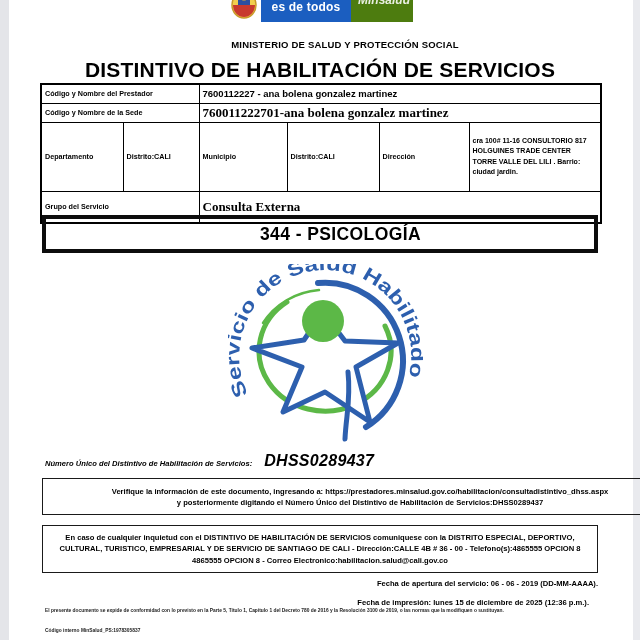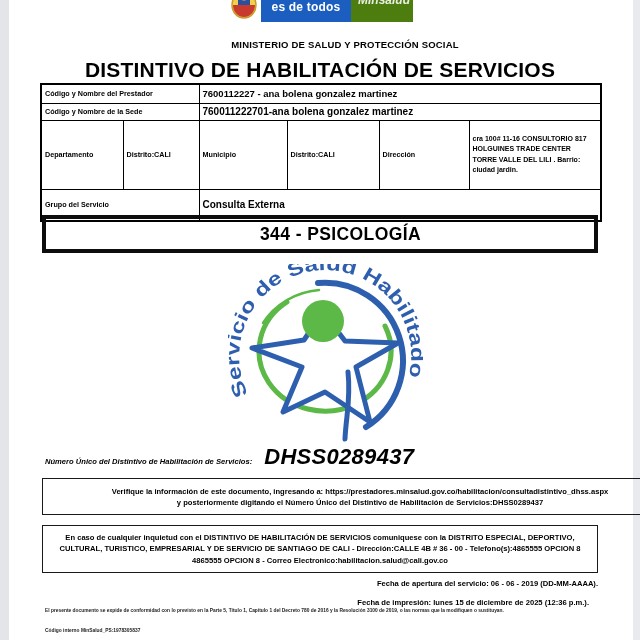--- a/index.html
+++ b/index.html
@@ -46,39 +46,39 @@
     border:2px solid #000;
   }
   table.info td{
     border:1px solid #000;
     font-weight:bold;
     padding:1px 3px;vertical-align:middle;
     overflow:hidden;
   }
   td.lbl{font-size:7.2px;}
   td.val-big{font-size:9.5px;}
-  td.val-med{font-size:10px;}
+  td.val-med{font-size:13px;font-family:Liberation Serif, serif;}
   td.addr{font-size:7px;line-height:10.5px;vertical-align:middle;}
   tr.r1{height:19px;} tr.r2{height:17px;} tr.r3{height:69px;} tr.r4{height:32px;}
 
   .service-banner{
     position:absolute;left:42px;top:215px;width:556px;height:38px;
     border:4px solid #0d0d0d;box-sizing:border-box;
     display:flex;align-items:center;justify-content:center;
     font-weight:bold;font-size:17.5px;letter-spacing:.4px;padding-left:41px;
   }
 
   .seal{position:absolute;left:228px;top:264px;width:195px;height:178px;}
 
   .unique-number{
     position:absolute;left:45px;top:444px;width:555px;
     display:flex;align-items:baseline;gap:12px;
   }
   .unique-number .lbl{font-weight:bold;font-style:italic;font-size:7.6px;}
-  .unique-number .val{font-weight:bold;font-style:italic;font-size:22px;letter-spacing:.3px;}
+  .unique-number .val{font-weight:bold;font-style:italic;font-size:16px;letter-spacing:.3px;margin-top:8px;}
 
   .verify-box{
     position:absolute;left:42px;top:478px;width:636px;height:37px;
     border:1.5px solid #1a1a1a;box-sizing:border-box;
     display:flex;align-items:center;justify-content:center;
     text-align:center;font-weight:bold;font-size:7.6px;line-height:11px;
     padding:0 6px;
   }
   .contact-box{
     position:absolute;left:42px;top:525px;width:556px;height:48px;

